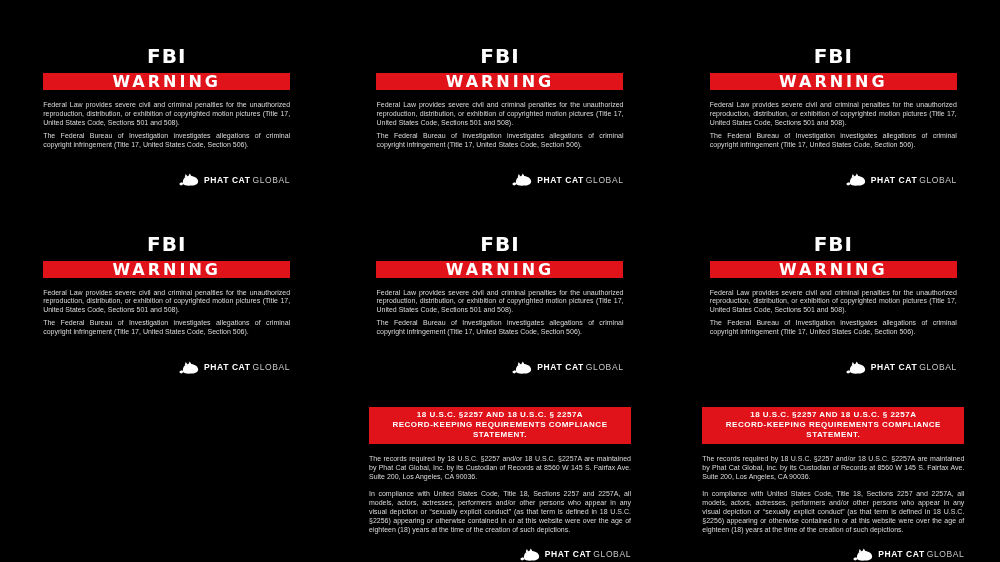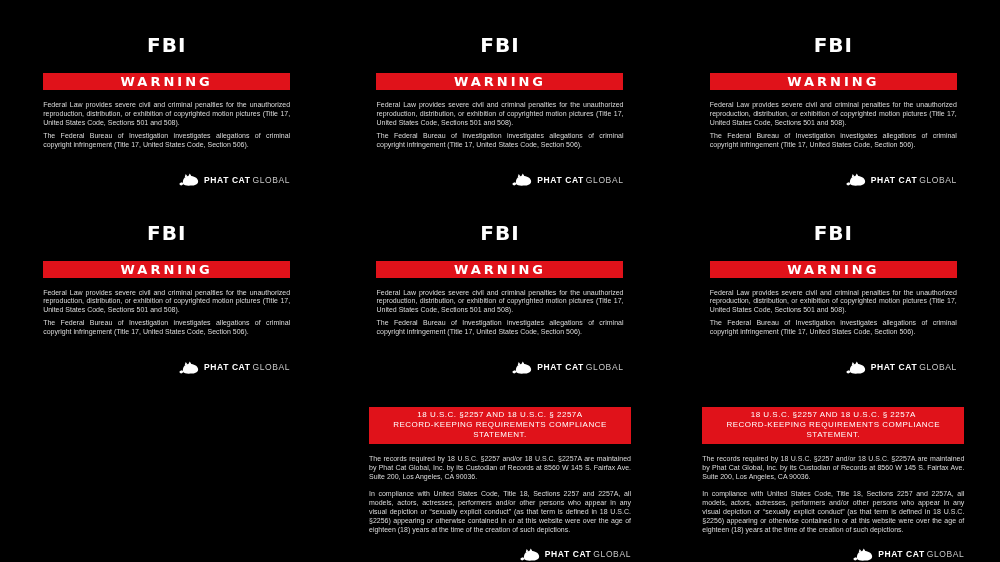--- a/index.html
+++ b/index.html
@@ -34,29 +34,29 @@
   .fbi-title{
     font-family:"DejaVu Sans",sans-serif;
     font-weight:bold;
     font-size:20px;
     line-height:20px;
     letter-spacing:1px;
     color:var(--title-text);
     text-align:center;
   }
   .warning-banner{
-    margin-top:18px;
+    margin-top:7px;
     background:var(--banner-red);
     height:17px;
     line-height:17px;
     text-align:center;
     color:#FFFFFF;
     font-family:"DejaVu Sans",sans-serif;
     font-weight:bold;
-    font-size:13px;
+    font-size:16px;
     letter-spacing:3px;
   }
   .fbi-body{
     margin-top:11px;
     color:var(--body-text);
     font-size:7px;
     line-height:8.6px;
     text-align:justify;
   }
   .fbi-body .p2{margin-top:5px;}
@@ -65,21 +65,21 @@
   .comp-card{
     width:262px;
     padding-top:21px;
     display:flex;flex-direction:column;
   }
   .comp-banner{
     background:var(--banner-red);
     padding:3px 2px 4px 2px;
     text-align:center;
     color:#FFFFFF;
-    font-weight:normal;
+    font-weight:bold;
     font-size:8px;
     line-height:10px;
     letter-spacing:0.5px;
   }
   .comp-body{
     margin-top:10px;
     color:var(--body-text);
     font-size:7px;
     line-height:9px;
     text-align:justify;

